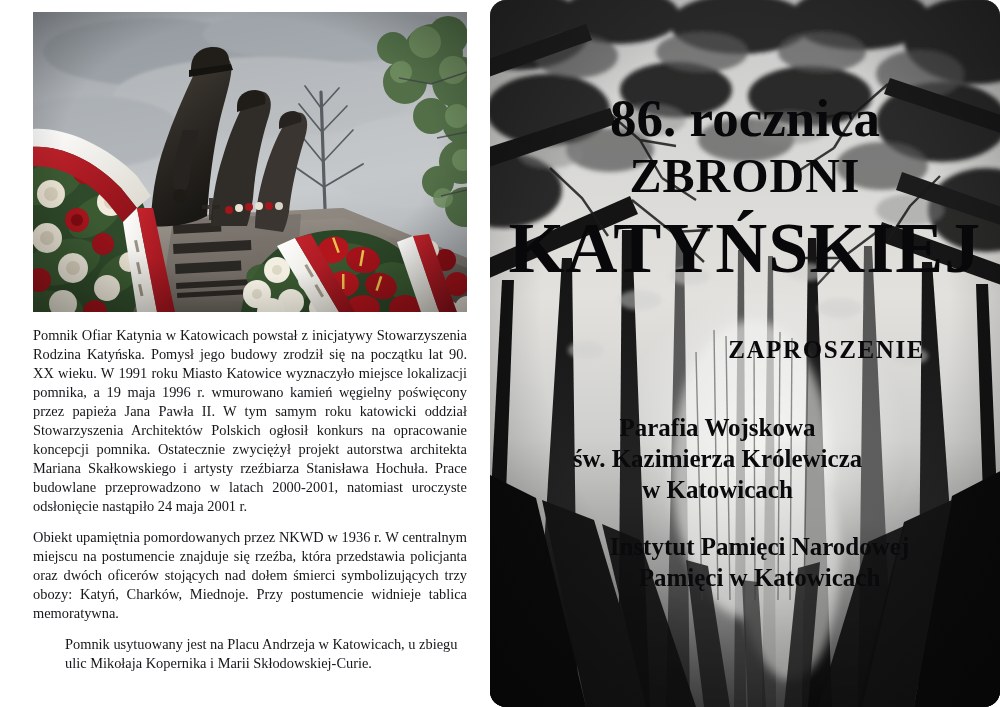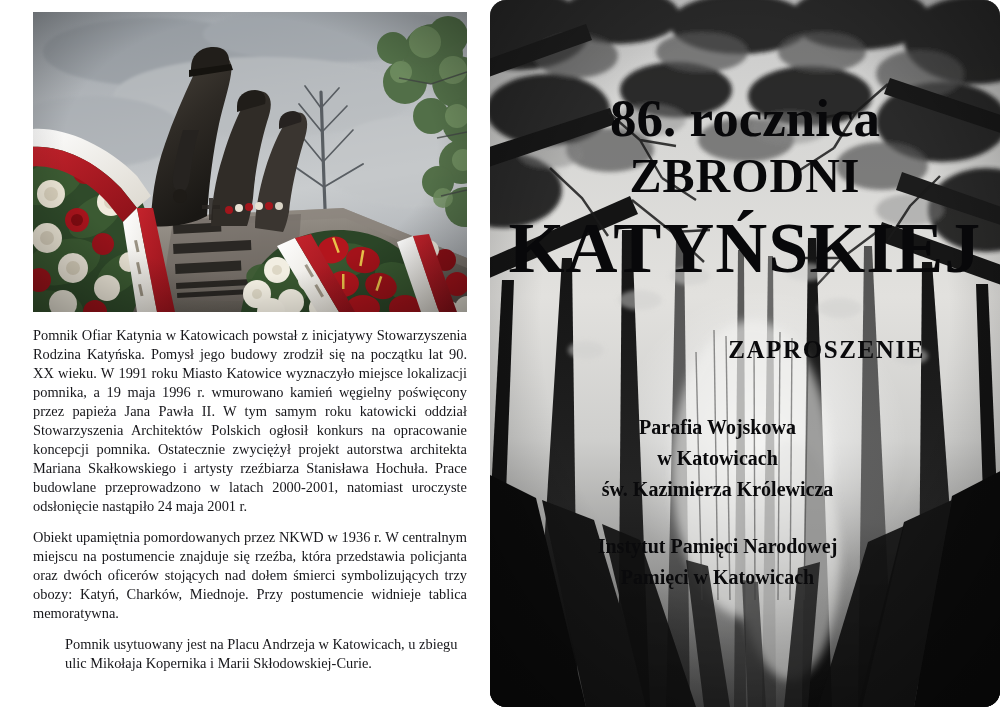--- a/index.html
+++ b/index.html
@@ -108,26 +108,26 @@
     white-space: nowrap;
   }
 
   .org-block {
     position: absolute;
     left: 0;
     width: 455px;
     text-align: center;
     font-family: "Liberation Serif", serif;
     font-weight: bold;
-    font-size: 20px;
+    font-size: 25px;
     line-height: 31px;
     color: #0a0a0c;
   }
   #org-parish { top: 412px; }
-  #org-ipn    { top: 531px; }
+  #org-ipn    { top: 531px; padding-left: 42px; }
   .org-line { display: block; white-space: nowrap; }
 </style>
 </head>
 <body>
 
 <div id="page">
 
   <div id="left-page">
 
     <div id="monument-photo">
@@ -508,22 +508,22 @@
 
     <div id="right-content">
       <div class="poster-title" id="title-line-1">86. rocznica</div>
       <div class="poster-title" id="title-line-2">ZBRODNI</div>
       <div class="poster-title" id="title-line-3">KATYŃSKIEJ</div>
 
       <div id="invitation-word">ZAPROSZENIE</div>
 
       <div class="org-block" id="org-parish">
         <span class="org-line">Parafia Wojskowa</span>
+        <span class="org-line">św. Kazimierza Królewicza</span>
         <span class="org-line">w Katowicach</span>
-        <span class="org-line">św. Kazimierza Królewicza</span>
       </div>
 
       <div class="org-block" id="org-ipn">
         <span class="org-line">Instytut Pamięci Narodowej</span>
         <span class="org-line">Pamięci w Katowicach</span>
       </div>
     </div>
   </div>
 
 </div>

